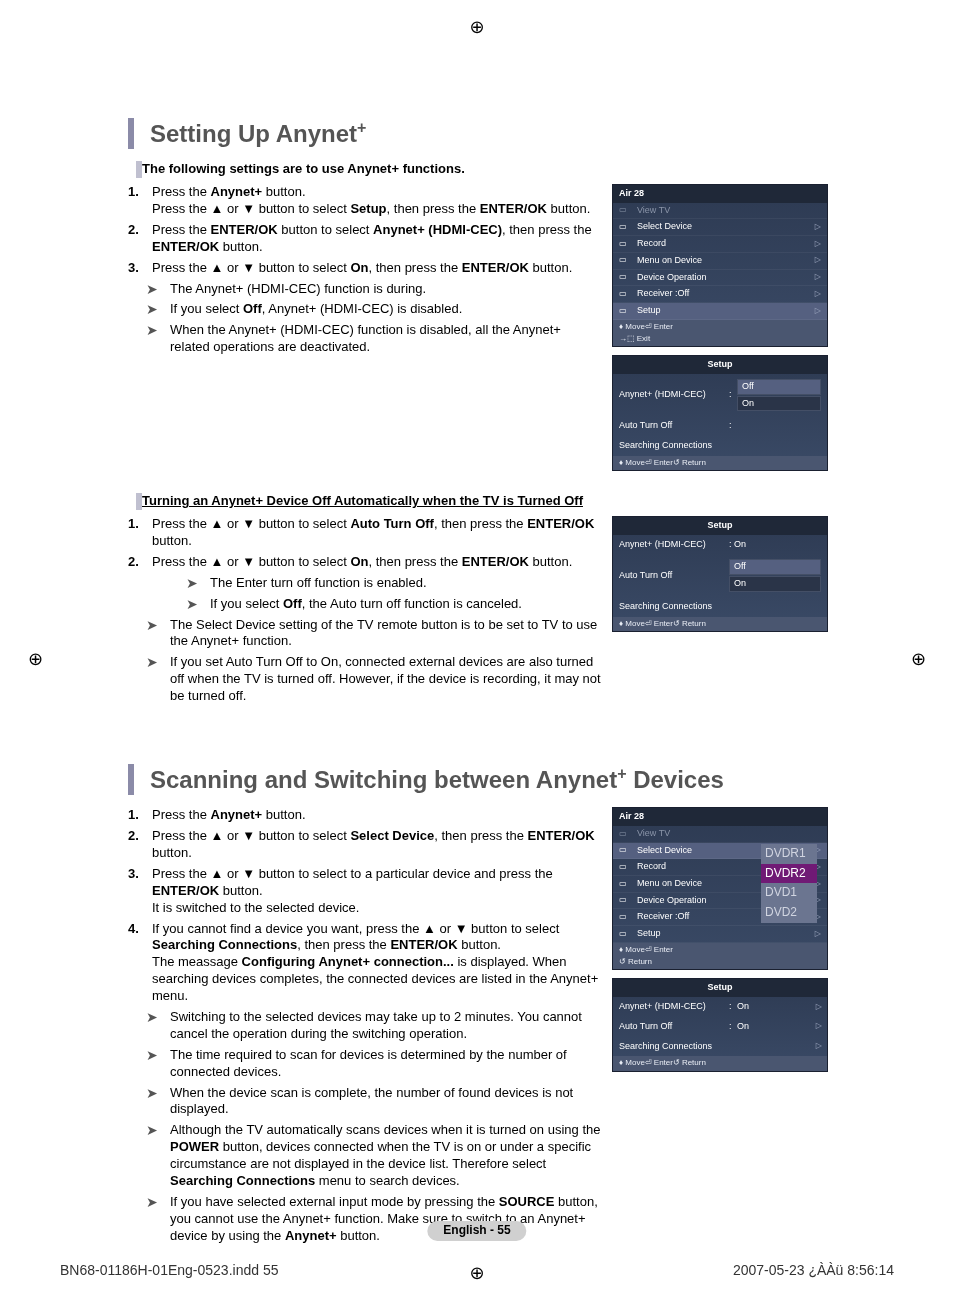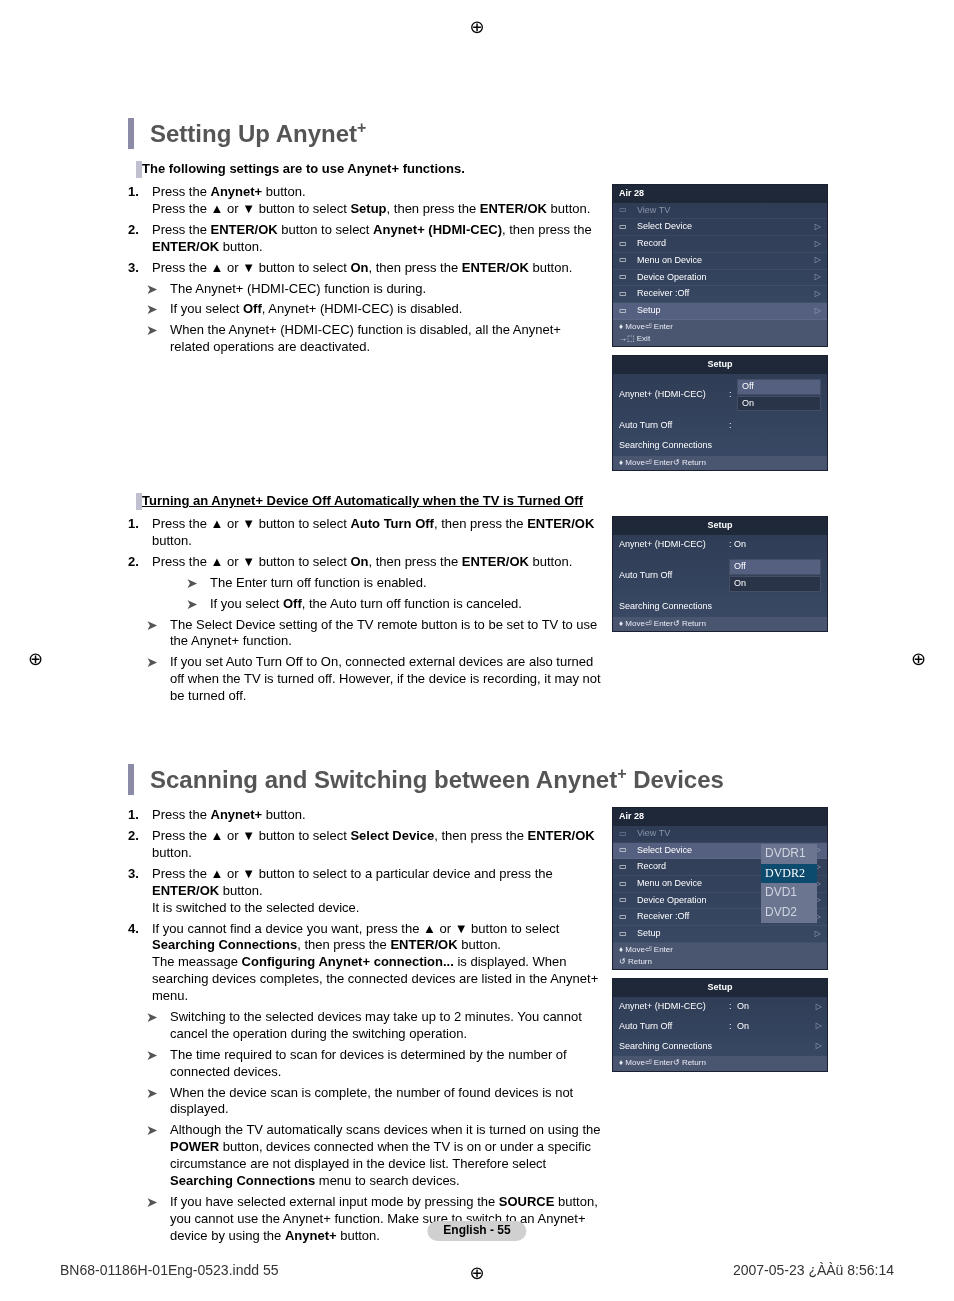--- a/index.html
+++ b/index.html
@@ -79,21 +79,21 @@
   .osd-arrow { position: absolute; right: 6px; color: #9aa4bc; font-size: 8px; }
   .osd-footer { background: #4a5670; padding: 2px 6px; font-size: 8px; display: flex; color: #e8ecf4; }
   .osd-setup-row { display: flex; padding: 4px 6px; align-items: center; font-size: 9px; }
   .osd-setup-label { width: 110px; }
   .osd-setup-colon { width: 8px; }
   .osd-setup-value { flex: 1; }
   .osd-option { background: #2a3448; border: 1px solid #444f66; padding: 1px 4px; margin: 1px 0; font-size: 9px; }
   .osd-option.sel { background: #556080; }
   .popup { position: absolute; right: 10px; top: 36px; background: #6b7590; width: 56px; font-size: 12px; }
   .popup-item { padding: 2px 4px; color: #d0d4e0; }
-  .popup-item.sel { background: #0c4a6e; color: #fff; font-family: Liberation Serif, serif; }
+  .popup-item.sel { background: #701a75; color: #fff; }
   .page-footer-pill {
     position: absolute;
     left: 50%;
     transform: translateX(-50%);
     bottom: 60px;
     background: #d0d0d0;
     border-radius: 10px;
     padding: 2px 16px;
     font-size: 12px;
     font-weight: bold;

